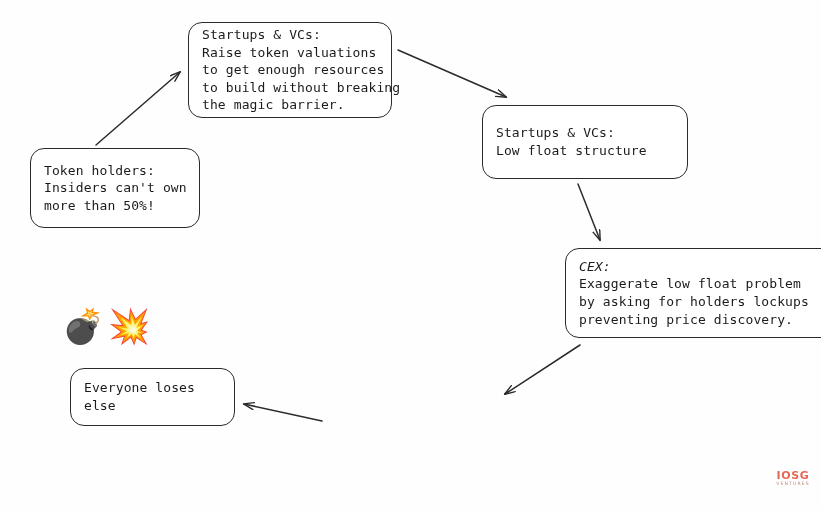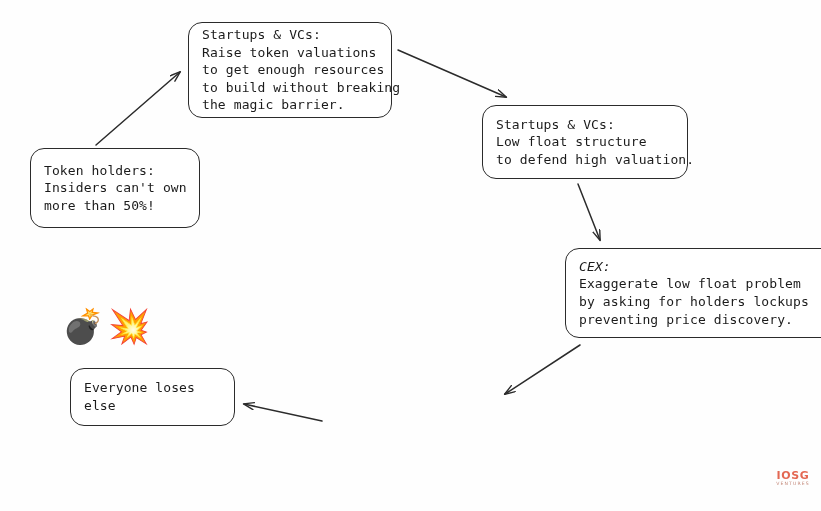--- a/index.html
+++ b/index.html
@@ -112,21 +112,20 @@
     <div class="line head">Startups &amp; VCs:</div>
     <div class="line">Raise token valuations</div>
     <div class="line">to get enough resources</div>
     <div class="line">to build without breaking</div>
     <div class="line">the magic barrier.</div>
   </div>
 
   <div class="node" style="left: 482px; top: 105px; width: 206px; height: 74px;">
     <div class="line head">Startups &amp; VCs:</div>
     <div class="line">Low float structure</div>
-    <div class="line">to defend high valuation.</div>
   </div>
 
   <div class="node" style="left: 565px; top: 248px; width: 282px; height: 90px;">
     <div class="line head-italic">CEX:</div>
     <div class="line">Exaggerate low float problem</div>
     <div class="line">by asking for holders lockups</div>
     <div class="line">preventing price discovery.</div>
   </div>
 
 

